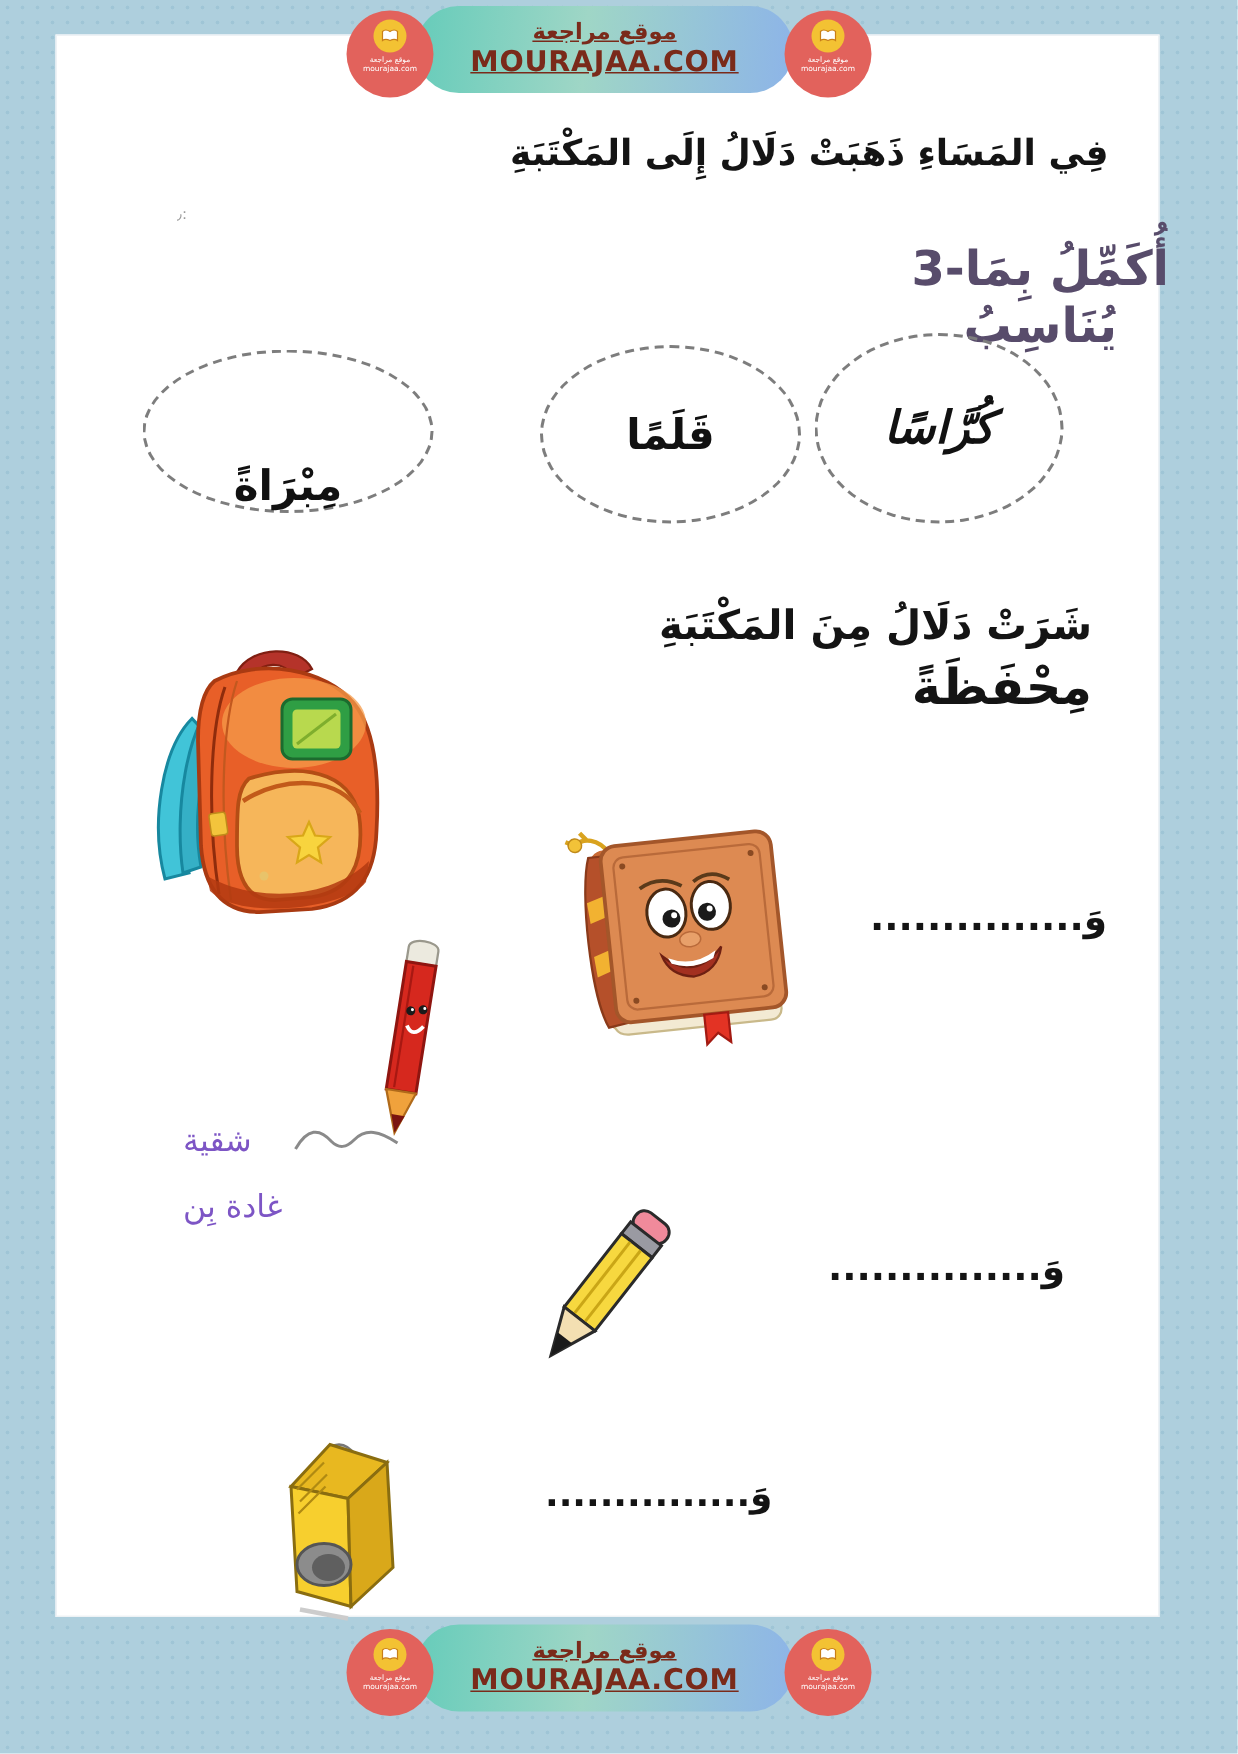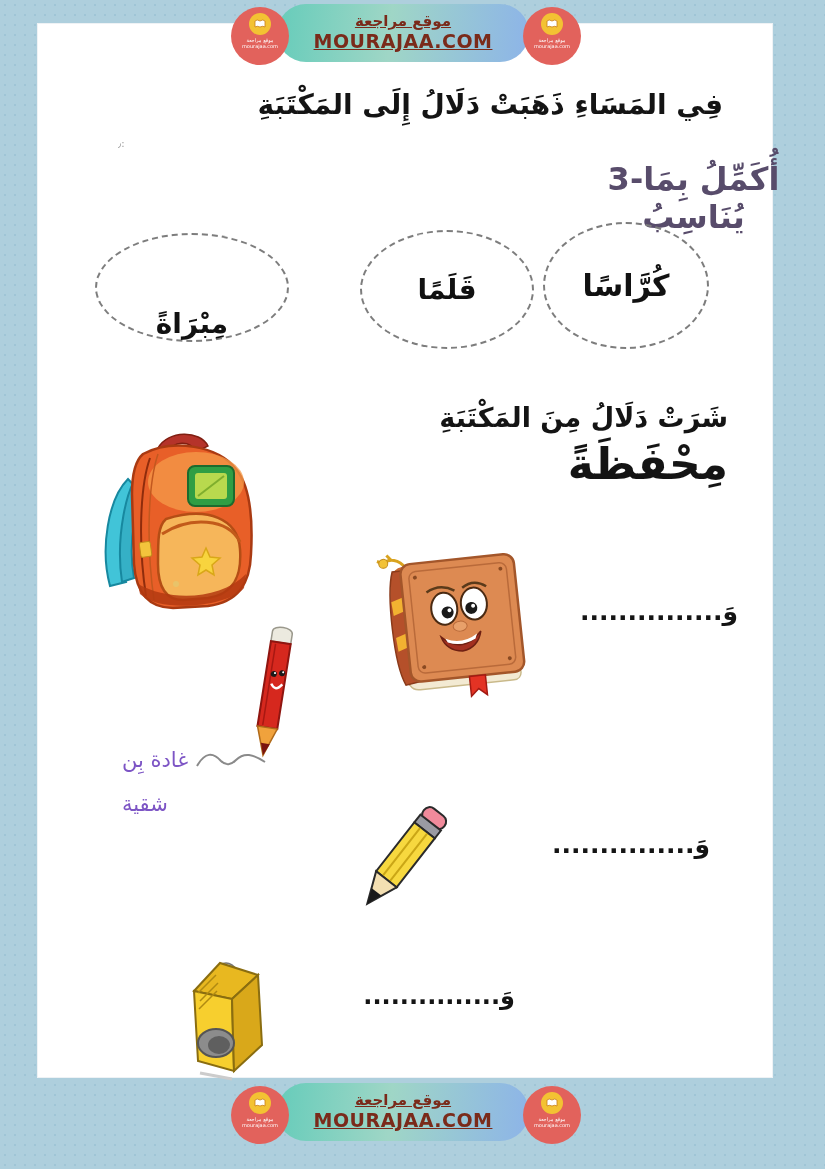--- a/index.html
+++ b/index.html
@@ -63,39 +63,39 @@
   <div class="badge" style="left:523px;top:7px;">
     <div class="yellow">
       <svg width="12" height="10" viewBox="0 0 12 10">
           <path d="M1 2 Q3 0 6 2 Q9 0 11 2 V8 Q9 6.5 6 8 Q3 6.5 1 8 Z" fill="#fff" stroke="#c87f18" stroke-width="0.8"></path>
         </svg>
     </div>
     <div class="t1">موقع مراجعة</div>
     <div class="t2">mourajaa.com</div>
   </div>
 
-  <div class="ar" dir="rtl" style="right:102px;top:88px;font-size:28px;">فِي المَسَاءِ ذَهَبَتْ دَلَالُ إِلَى المَكْتَبَةِ</div>
+  <div class="ar" dir="rtl" style="right:86px;top:88px;font-size:24px;">فِي المَسَاءِ ذَهَبَتْ دَلَالُ إِلَى المَكْتَبَةِ</div>
 
   <div class="stray" style="left:118px;top:138px;">٫:</div>
 
   <div class="purple-head" dir="ltr" style="left:562px;top:160px;font-size:32px;text-align:center;">3-أُكَمِّلُ بِمَا يُنَاسِبُ</div>
 
   <div class="oval" style="left:95px;top:233px;width:190px;height:105px;align-items:flex-end;">
     <span dir="rtl" style="font-size:28px;">مِبْرَاةً</span>
   </div>
   <div class="oval" style="left:360px;top:230px;width:170px;height:115px;">
     <span dir="rtl" style="font-size:28px;">قَلَمًا</span>
   </div>
-  <div class="oval" style="left:543px;top:222px;width:162px;height:123px;">
+  <div class="oval" style="left:543px;top:222px;width:162px;height:123px;font-style:italic;">
     <span dir="rtl" style="font-size:30px;">كُرَّاسًا</span>
   </div>
 
   <div class="ar" dir="rtl" style="right:97px;top:360px;font-size:27px;margin-top:42px;">شَرَتْ دَلَالُ مِنَ المَكْتَبَةِ</div>
 
-  <div class="ar" dir="rtl" style="right:97px;top:438px;font-size:44px;">مِحْفَظَةً</div>
+  <div class="ar" dir="rtl" style="right:97px;top:438px;font-size:33px;">مِحْفَظَةً</div>
 
   <div class="img" style="left:88px;top:424px;">
     <svg width="185" height="195" viewBox="0 0 185 195">
       <path d="M40 55 C20 75 12 125 22 162 L38 158 C28 125 34 90 54 70 Z" fill="#41c4d8" stroke="#17889f" stroke-width="2"></path>
       <path d="M58 42 C36 58 28 118 34 158 L46 154 C40 120 46 72 66 56 Z" fill="#35b0c6" stroke="#17889f" stroke-width="2"></path>
       <path d="M70 24 C80 6 112 6 120 22 L108 28 C102 16 86 16 78 30 Z" fill="#b5332a" stroke="#801f12" stroke-width="1.5"></path>
       <path d="M55 30 C85 14 130 22 148 45 C162 62 165 95 163 130 C162 160 150 178 120 182 L85 184 C60 184 48 168 46 140 L44 70 C44 50 48 36 55 30 Z" fill="#e85f28" stroke="#a93a12" stroke-width="2.5"></path>
       <ellipse cx="108" cy="58" rx="48" ry="30" fill="#f59b4a" opacity="0.75"></ellipse>
       <path d="M62 34 C52 62 50 120 58 172" fill="none" stroke="#8f2c0c" stroke-width="2"></path>
       <path d="M70 30 C60 60 58 120 66 176" fill="none" stroke="#c2581f" stroke-width="1.5"></path>
@@ -162,22 +162,22 @@
     </svg>
   </div>
 
   <div class="img" style="left:193px;top:748px;">
     <svg width="78" height="26" viewBox="0 0 78 26">
       <path d="M4 18 C12 4 20 4 28 13 C33 18 38 17 43 12 C51 4 60 6 72 14" stroke="#8a8a8a" stroke-width="2" fill="none"></path>
     </svg>
   </div>
 
   <div class="signature" dir="rtl" style="left:122px;top:738px;text-align:left;width:100px;">
+    <div>شقية</div>
     <div>غادة بِن</div>
-    <div>شقية</div>
   </div>
 
   <div class="img" style="left:345px;top:798px;">
     <svg width="115" height="132" viewBox="0 0 115 132">
       <g transform="rotate(38 58 60)">
         <rect x="45" y="2" width="26" height="15" rx="7" fill="#f08a9b" stroke="#2a2a2a" stroke-width="2"></rect>
         <rect x="45" y="15" width="26" height="10" fill="#9a9aa2" stroke="#2a2a2a" stroke-width="2"></rect>
         <rect x="45" y="25" width="26" height="62" fill="#f7d83f" stroke="#2a2a2a" stroke-width="2"></rect>
         <line x1="53" y1="26" x2="53" y2="86" stroke="#caa616" stroke-width="2"></line>
         <line x1="62" y1="26" x2="62" y2="86" stroke="#caa616" stroke-width="2"></line>

